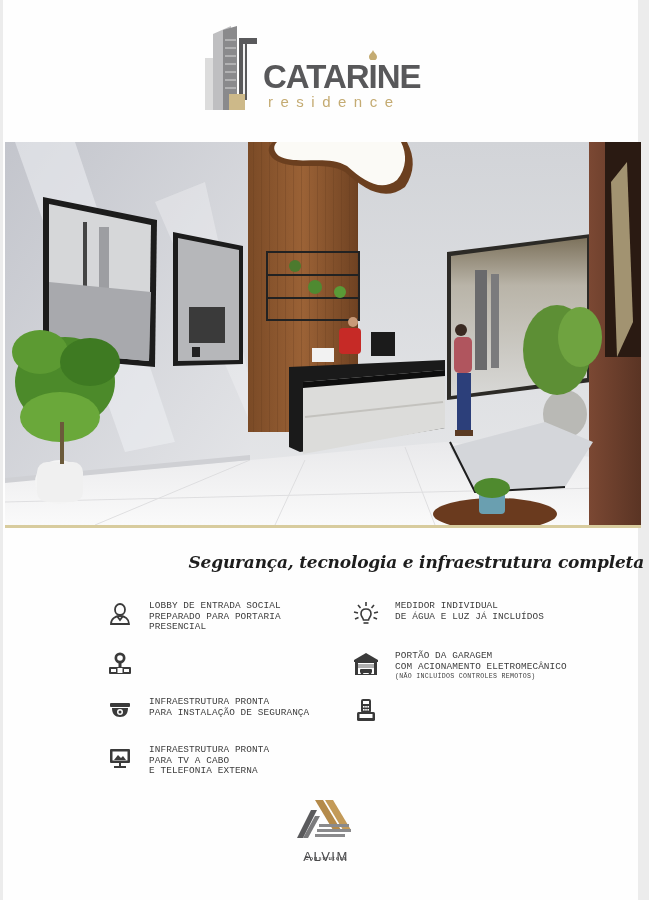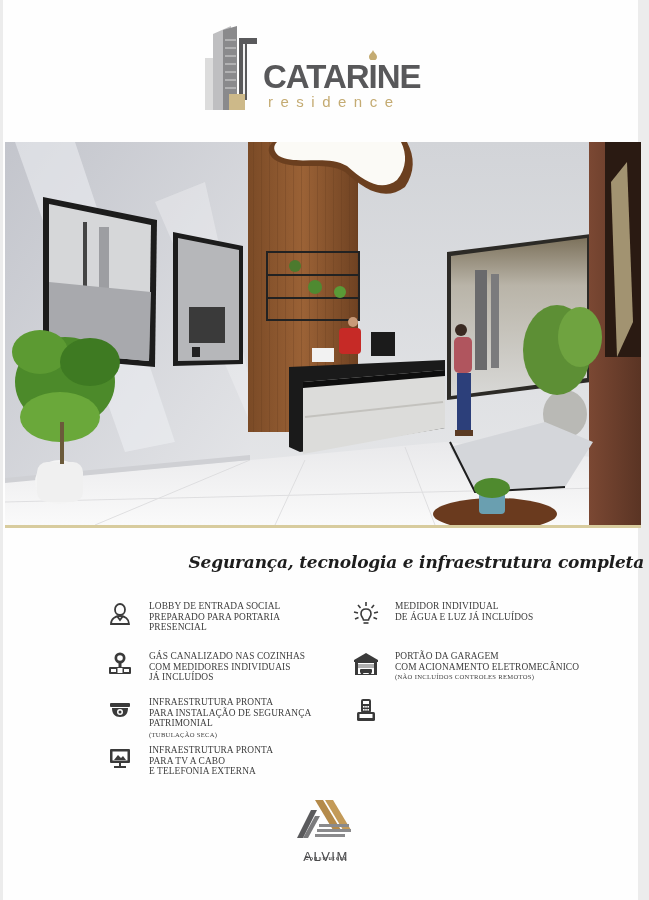--- a/index.html
+++ b/index.html
@@ -41,21 +41,21 @@
     position: absolute; left: 0; top: 552px; width: 641px; text-align: right;
     font-family: "DejaVu Serif", serif; font-style: italic; font-weight: 700;
     font-size: 17px; color: #1d1d1d; letter-spacing: -0.2px;
   }
 
   
   .feature { position: absolute; display: flex; align-items: flex-start; }
   .feature .ico { width: 26px; height: 26px; margin-right: 16px; flex: none; }
   .feature .ico svg { width: 26px; height: 26px; display: block; }
   .feature .txt {
-    font-family: Liberation Serif, serif; font-size: 9.4px;
+    font-family: Liberation Mono, monospace; font-size: 9.4px;
     line-height: 10.5px; color: #3d3d3d; text-transform: uppercase;
     letter-spacing: 0.1px;
   }
   .feature .txt span { display: block; }
   .feature .txt .small { font-size: 6.6px; letter-spacing: 0.3px; }
   .feature .txt .inline-small { font-size: 6.6px; letter-spacing: 0.3px; display: inline; }
 
   
   .footer-logo { position: absolute; left: 290px; top: 798px; width: 66px; height: 70px; }
   .footer-name {
@@ -254,42 +254,36 @@
         <circle cx="13" cy="7" r="5.5"></circle>
             <circle cx="13" cy="7" r="2.8" fill="#fefefe"></circle>
         <rect x="11.5" y="12" width="3" height="4"></rect>
         <rect x="2" y="16" width="22" height="7" rx="1"></rect>
         <rect x="4" y="18" width="5" height="3" fill="#fefefe"></rect>
         <rect x="17" y="18" width="5" height="3" fill="#fefefe"></rect>
         <rect x="10.5" y="17" width="5" height="5" fill="#fefefe"></rect>
           </g>
         </svg>
     </div>
-    <div class="txt">
-      <span>GÁS CANALIZADO NAS COZINHAS</span>
-      <span>COM MEDIDORES INDIVIDUAIS</span>
-      <span>JÁ INCLUÍDOS</span>
-    </div>
   </div>
 
   <div class="feature" style="left:104px;top:697px">
     <div class="ico">
       <svg viewBox="0 0 26 26">
           <g fill="#3a3a3a">
         <rect x="3" y="6" width="20" height="4" rx="1"></rect>
         <path d="M5 11 h16 c0 6 -3 9 -8 9 s-8 -3 -8 -9z"></path>
         <circle cx="13" cy="15" r="3" fill="#fefefe"></circle>
         <circle cx="13" cy="15" r="1.5"></circle>
           </g>
         </svg>
     </div>
     <div class="txt">
       <span>INFRAESTRUTURA PRONTA</span>
       <span>PARA INSTALAÇÃO DE SEGURANÇA</span>
-      <span><span>PATRIMONIAL</span> <span class="inline-small">(TUBULAÇÃO SECA)</span></span>
     </div>
   </div>
 
   <div class="feature" style="left:104px;top:745px">
     <div class="ico">
       <svg viewBox="0 0 26 26">
           <g fill="#3a3a3a">
         <rect x="3" y="4" width="20" height="14" rx="1"></rect>
         <rect x="5.5" y="6.5" width="15" height="9" fill="#fefefe"></rect>
         <path d="M7 15 l4 -5 l3 3 l2 -2 l3 4z"></path>

